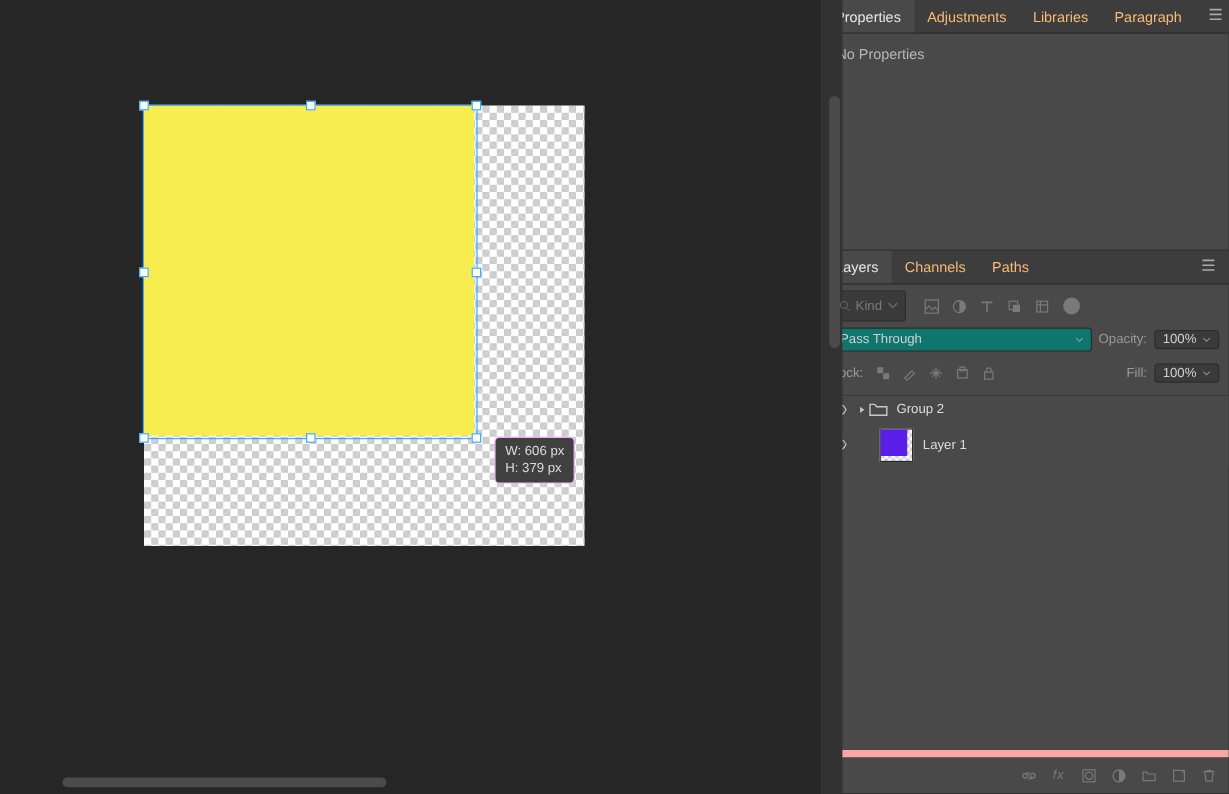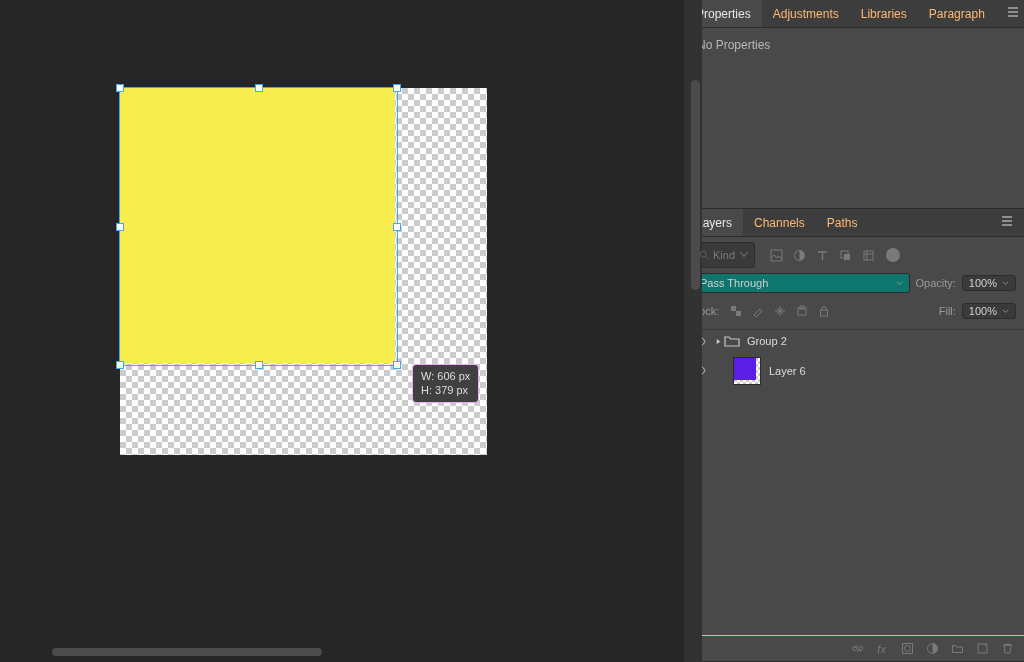--- a/index.html
+++ b/index.html
@@ -60,21 +60,21 @@
 .folder-ic{width:18px;height:14px;display:flex;align-items:center;justify-content:center;color:#c7c7c7;margin-right:6px}
 .folder-ic svg{width:16px;height:12px}
 .layer-name{color:#dcdcdc;font-size:11px}
 .thumb{width:28px;height:28px;border:1px solid #2a2a2a;margin:0 8px 0 2px;position:relative;background-image:
   linear-gradient(45deg,#ccc 25%,transparent 25%),
   linear-gradient(-45deg,#ccc 25%,transparent 25%),
   linear-gradient(45deg,transparent 75%,#ccc 75%),
   linear-gradient(-45deg,transparent 75%,#ccc 75%);
   background-size:6px 6px;background-position:0 0,0 3px,3px -3px,-3px 0;background-color:#fff}
 .thumb .fill{position:absolute;left:0;top:0;width:22px;height:22px}
-.layer-bottom-bar{height:26px;border-top:1px solid #fca5a5;display:flex;align-items:center;justify-content:flex-end;gap:11px;padding:0 10px;color:#7a7a7a}
+.layer-bottom-bar{height:36px;border-top:6px solid #fca5a5;display:flex;align-items:center;justify-content:flex-end;gap:11px;padding:0 10px;color:#7a7a7a}
 .layer-bottom-bar span{width:14px;height:14px;display:flex;align-items:center;justify-content:center}
 .layer-bottom-bar svg{width:13px;height:13px}
 .fx-text{font-style:italic;font-size:11px;letter-spacing:.5px}
 </style>
 </head>
 <body>
 
 <div class="canvas-area">
   <div class="canvas-wrap">
     <div class="checker"></div>
@@ -258,21 +258,21 @@
           <div class="eye-col">
             <svg viewBox="0 0 13 9">
               <path d="M6.5 0C3 0 1 4.5 1 4.5S3 9 6.5 9 12 4.5 12 4.5 10 0 6.5 0z" fill="none" stroke="currentColor"></path>
               <circle cx="6.5" cy="4.5" r="1.8" fill="currentColor"></circle>
             </svg>
           </div>
           <span class="indent" style="width: 18px;"></span>
           <div class="thumb">
             <div class="fill" style="background: rgb(90, 30, 230);"></div>
           </div>
-          <span class="layer-name">Layer 6</span>
+          <span class="layer-name">Layer 1</span>
         </div>
       </div>
 
     <div class="layer-bottom-bar">
       <span>
           <svg viewBox="0 0 13 13">
             <path d="M4 6a2 2 0 012-2h1M9 7a2 2 0 01-2 2H6" fill="none" stroke="currentColor"></path>
             <rect x="1.5" y="4.5" width="4" height="4" rx="2" fill="none" stroke="currentColor"></rect>
             <rect x="7.5" y="4.5" width="4" height="4" rx="2" fill="none" stroke="currentColor"></rect>
           </svg>

